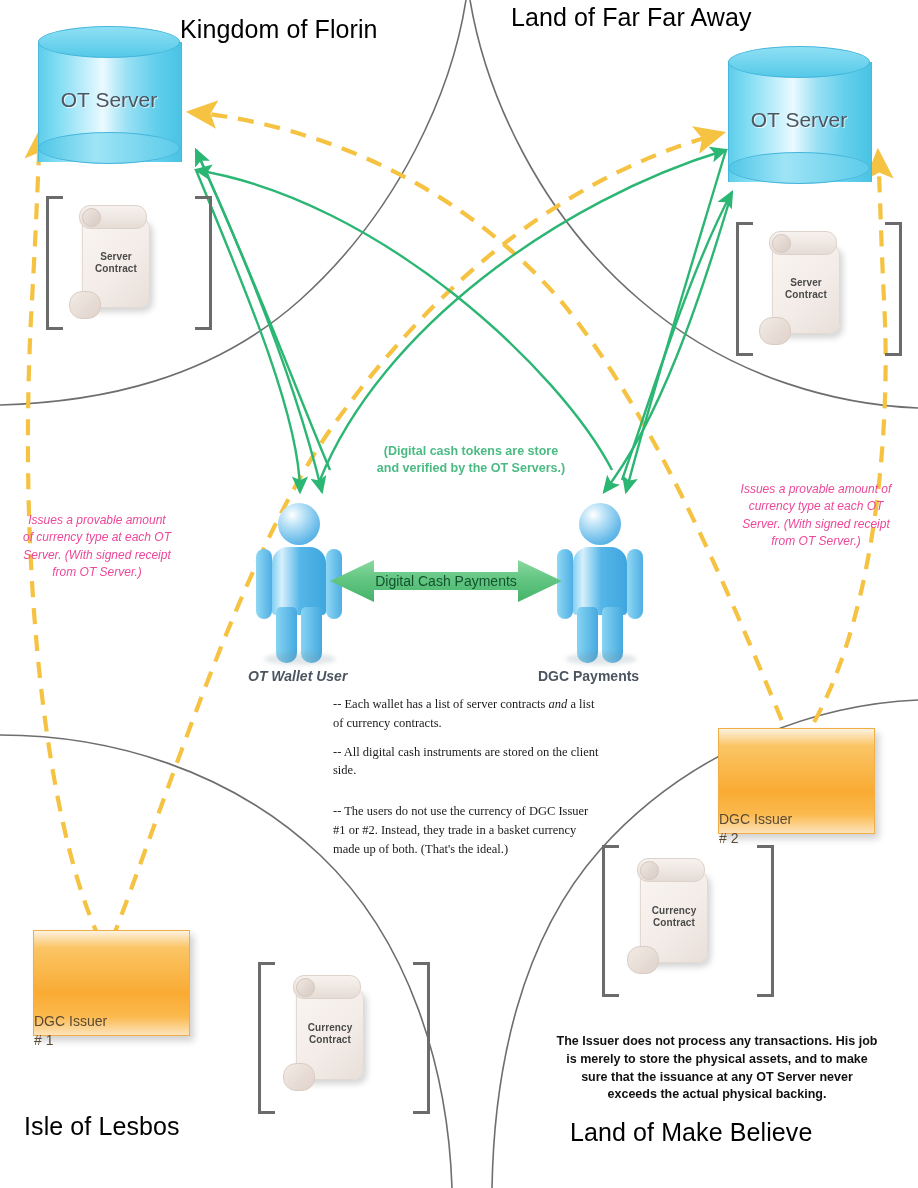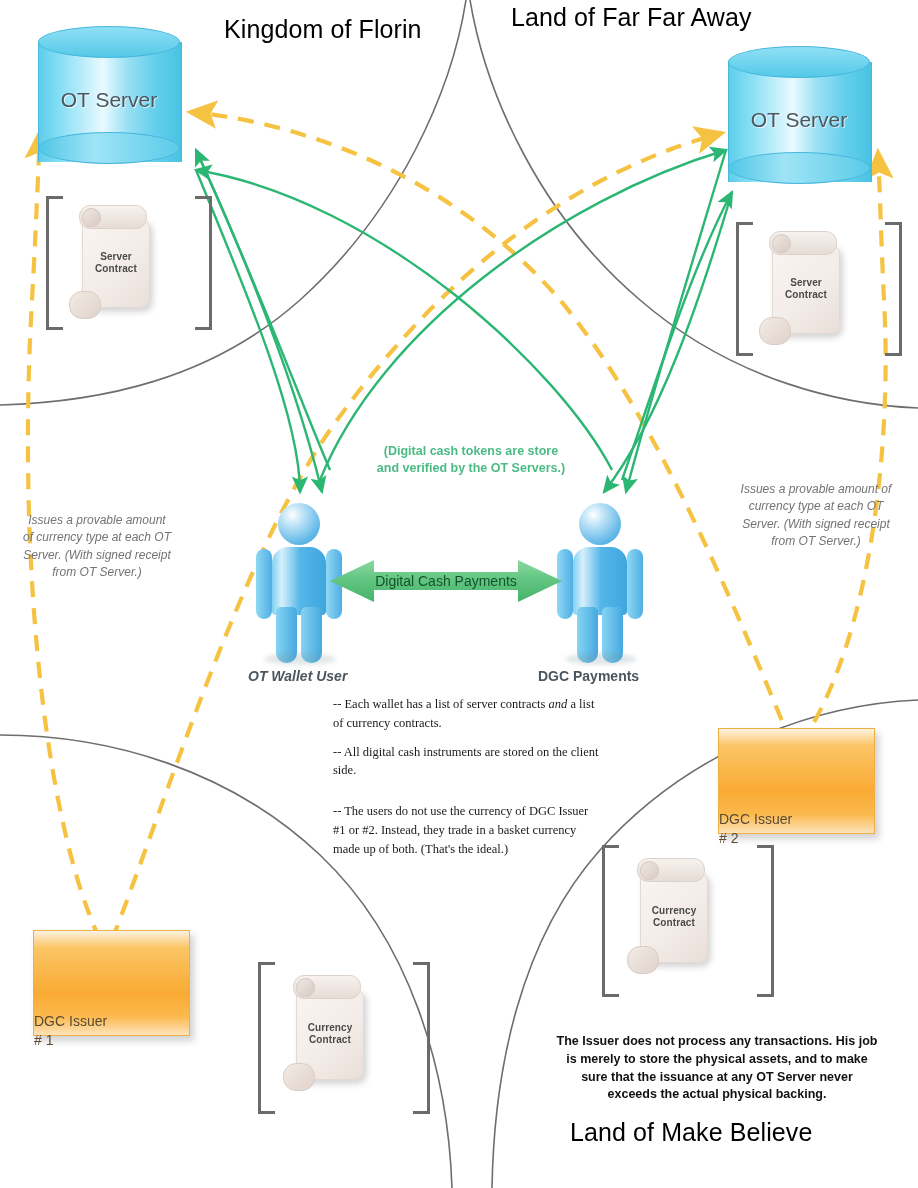--- a/index.html
+++ b/index.html
@@ -77,21 +77,21 @@
      white-space:nowrap;}
 
   
   .payarrow{position:absolute;z-index:6;}
   .payarrow .ptxt{position:absolute;left:0;right:0;top:50%;transform:translateY(-50%);
      text-align:center;color:#14532d;font-size:14px;white-space:nowrap;}
 
   
   .tnote{position:absolute;z-index:7;}
   .green-note{color:#4bbb83;font-size:12.5px;font-weight:bold;line-height:1.35;text-align:center;}
-  .orange-note{color:#737373;font-size:12px;font-style:italic;line-height:1.45;text-align:center;}
+  .orange-note{color:#ec4899;font-size:12px;font-style:italic;line-height:1.45;text-align:center;}
   .black-note{color:#1a1a1a;font-size:12.5px;line-height:1.5;font-family:Liberation Serif, serif;}
   .black-note .it{font-style:italic;}
   .bold-note{color:#111;font-size:12.5px;font-weight:bold;line-height:1.42;text-align:center;}
 </style>
 </head>
 <body>
 
 <div id="stage">
 
   <svg id="bg-lines" class="layer" viewBox="0 0 918 1188">
@@ -137,22 +137,23 @@
       <path d="M 622 480 C 650 400 690 270 732 192"></path>
 
       <path d="M 196 150 C 260 290 300 400 322 492"></path>
       <path d="M 196 170 C 250 300 300 420 300 492"></path>
 
       <path d="M 726 150 C 690 270 650 400 626 492"></path>
       <path d="M 732 192 C 700 300 660 420 604 492"></path>
     </g>
   </svg>
 
-  <div class="region-title" style="left:180px;top:15px;margin-left:44px;">Kingdom of Florin</div>
+  <div class="region-title" style="left:180px;top:15px;">Kingdom of Florin</div>
   <div class="region-title" style="left:511px;top:3px;">Land of Far Far Away</div>
+  <div class="region-title" style="left:24px;top:1112px;">Isle of Lesbos</div>
   <div class="region-title" style="left:570px;top:1118px;">Land of Make Believe</div>
 
   <div class="cyl" style="left:38px;top:26px;width:142px;height:152px;">
     <div class="body"></div>
     <div class="bot"></div>
     <div class="top"></div>
     <div class="lbl">OT Server</div>
   </div>
 
   <div class="cyl" style="left:728px;top:46px;width:142px;height:152px;">

